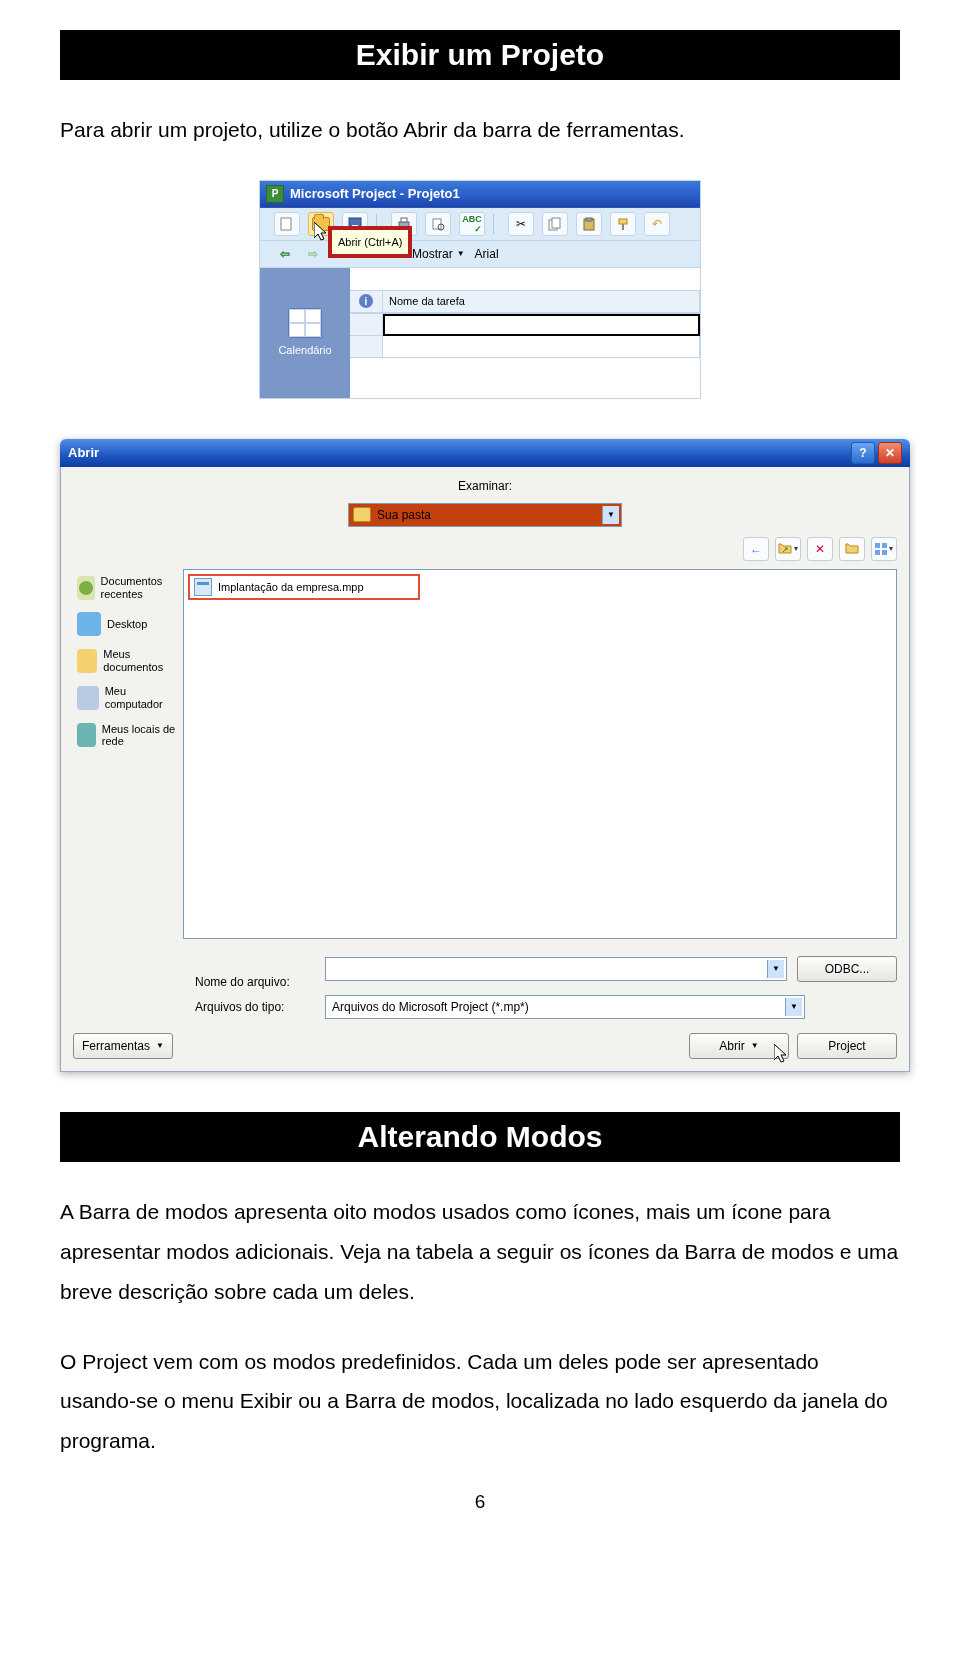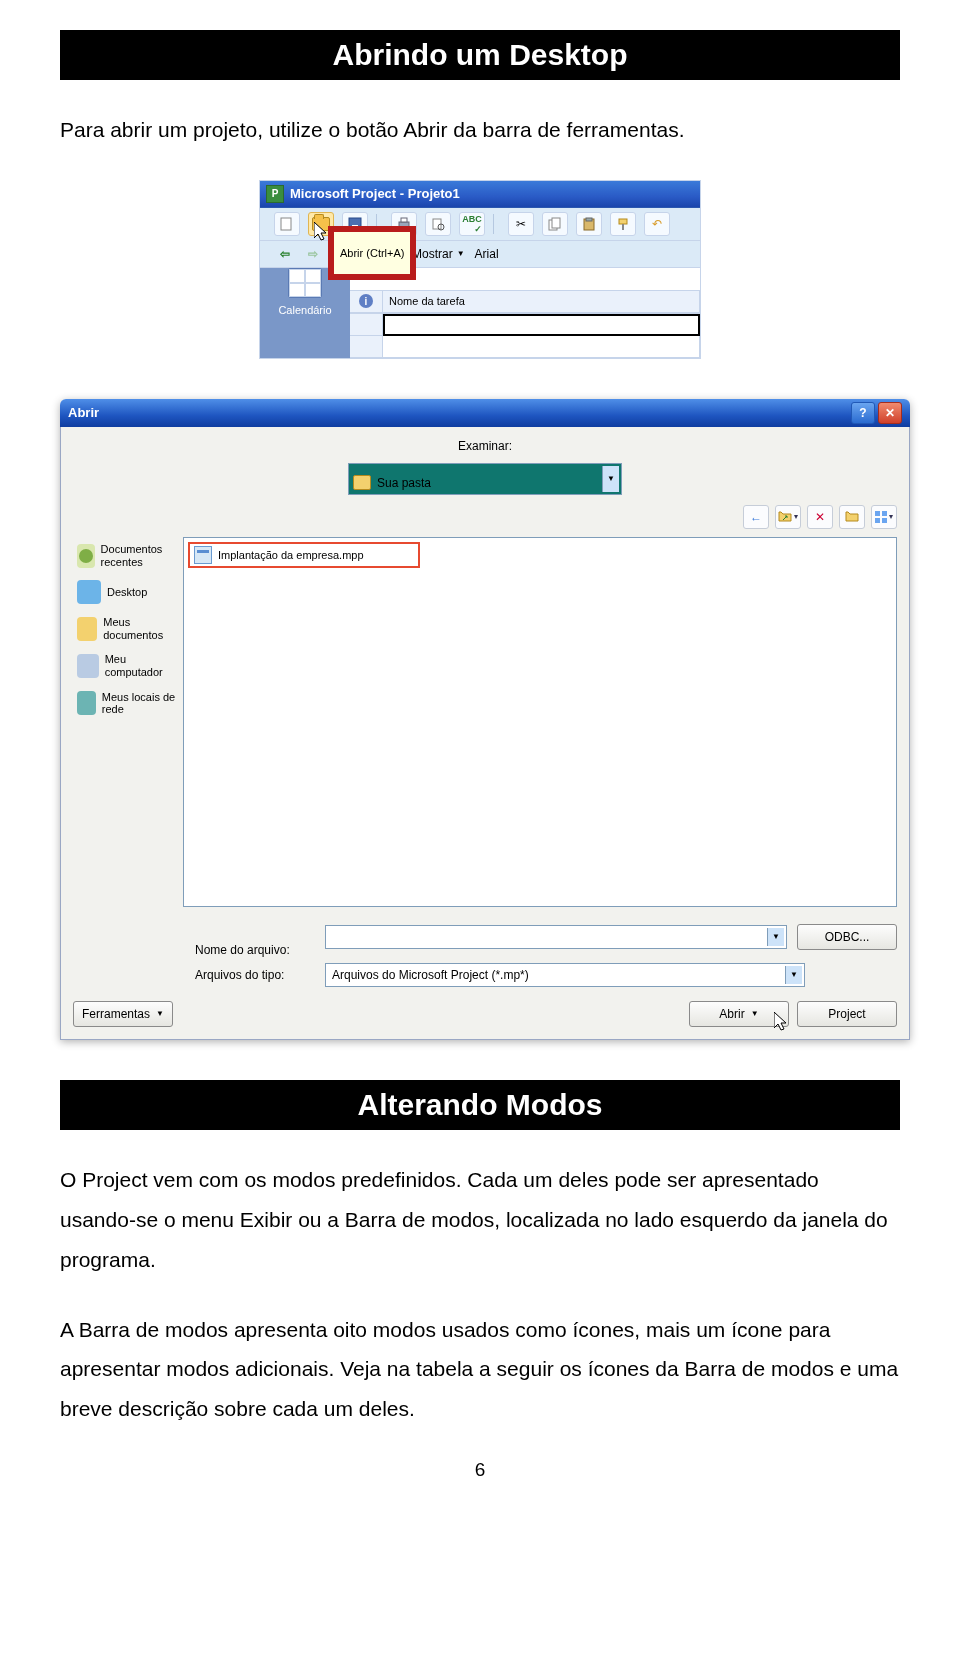--- a/index.html
+++ b/index.html
@@ -132,22 +132,22 @@
     left: 56px;
     top: 20px;
     width: 0; height: 0;
   }
   .fig1 .cursor-arrow svg { position:absolute; top:-6px; left:-2px; }
   .fig1 .tooltip {
     position: absolute;
     left: 68px;
     top: 18px;
     background: #ffffe1;
-    border: 6px solid #b91c1c;
-    padding: 15px 6px;
+    border: 4px solid #b91c1c;
+    padding: 6px 6px;
     font-size: 11px;
     color: #000;
     white-space: nowrap;
     z-index: 5;
   }
   .fig1 .toolbar2 {
     background: #dbeaf7;
     display: flex;
     align-items: center;
     padding: 4px 6px;
@@ -166,20 +166,21 @@
   .fig1 .content-row {
     display:flex;
   }
   .fig1 .sidebar {
     width: 90px;
     background: #7a97c8;
     color:#fff;
     display:flex;
     flex-direction:column;
     align-items:center;
+    padding-top: 40px;
     font-size:11px;
     height: 90px;
   }
   .fig1 .sidebar .cal-icon {
     width: 32px; height: 28px;
     background:#fff;
     border:1px solid #5a7ab4;
     border-radius:2px;
     margin-bottom:6px;
     display:flex;flex-wrap:wrap;
@@ -243,23 +244,23 @@
     background:#f2f2ee;
     padding: 12px;
     border:1px solid #9aa7c4; border-top:none;
   }
   .fig2 .toprow {
     display:flex; align-items:center; gap:10px; margin-bottom:8px;flex-direction:column;
   }
   .fig2 .label { font-size:12px;}
   .fig2 .examinar-combo {
     display:flex;align-items:center;
-    background:#0f766e;border:1px solid #7f9db9;
+    background:#c2410c;border:1px solid #7f9db9;
     height:22px;width:250px;
-    padding:8px 18px 0 4px;
+    padding:0 18px 0 4px;
     position:relative;
   }
   .fig2 .examinar-combo .folder-ic {
     width:16px;height:13px;background:#f3d16e;border:1px solid #b58a1d;border-radius:2px;margin-right:6px;
   }
   .fig2 .examinar-combo .caret {
     position:absolute;right:2px;top:2px;bottom:2px;width:16px;
     background:#cde3f9;border-left:1px solid #7f9db9;
     display:flex;align-items:center;justify-content:center;font-size:8px;
   }
@@ -337,21 +338,21 @@
   }
   .page-num {
     text-align:center;font-size:19px;margin-top:30px;
   }
 </style>
 </head>
 <body>
 
 <div class="page">
 
-  <div class="heading-bar">Abrindo um Desktop</div>
+  <div class="heading-bar">Exibir um Projeto</div>
 
   <p class="body-text">Para abrir um projeto, utilize o botão Abrir da barra de ferramentas.</p>
 
   <div class="figure figure-center">
     <div class="fig1">
       <div class="titlebar">
         <span class="proj-icon">P</span>
         <span>Microsoft Project - Projeto1</span>
       </div>
       <div class="toolbar">
@@ -567,18 +568,18 @@
             </span>
           </span>
           <span class="btn">Project</span>
         </div>
       </div>
     </div>
   </div>
 
   <div class="heading-bar">Alterando Modos</div>
 
+  <p class="body-text">A Barra de modos apresenta oito modos usados como ícones, mais um ícone para apresentar modos adicionais. Veja na tabela a seguir os ícones da Barra de modos e uma breve descrição sobre cada um deles.</p>
+
   <p class="body-text">O Project vem com os modos predefinidos. Cada um deles pode ser apresentado usando-se o menu Exibir ou a Barra de modos, localizada no lado esquerdo da janela do programa.</p>
-
-  <p class="body-text">A Barra de modos apresenta oito modos usados como ícones, mais um ícone para apresentar modos adicionais. Veja na tabela a seguir os ícones da Barra de modos e uma breve descrição sobre cada um deles.</p>
 
   <div class="page-num">6</div>
 </div>
 
 </body></html>

